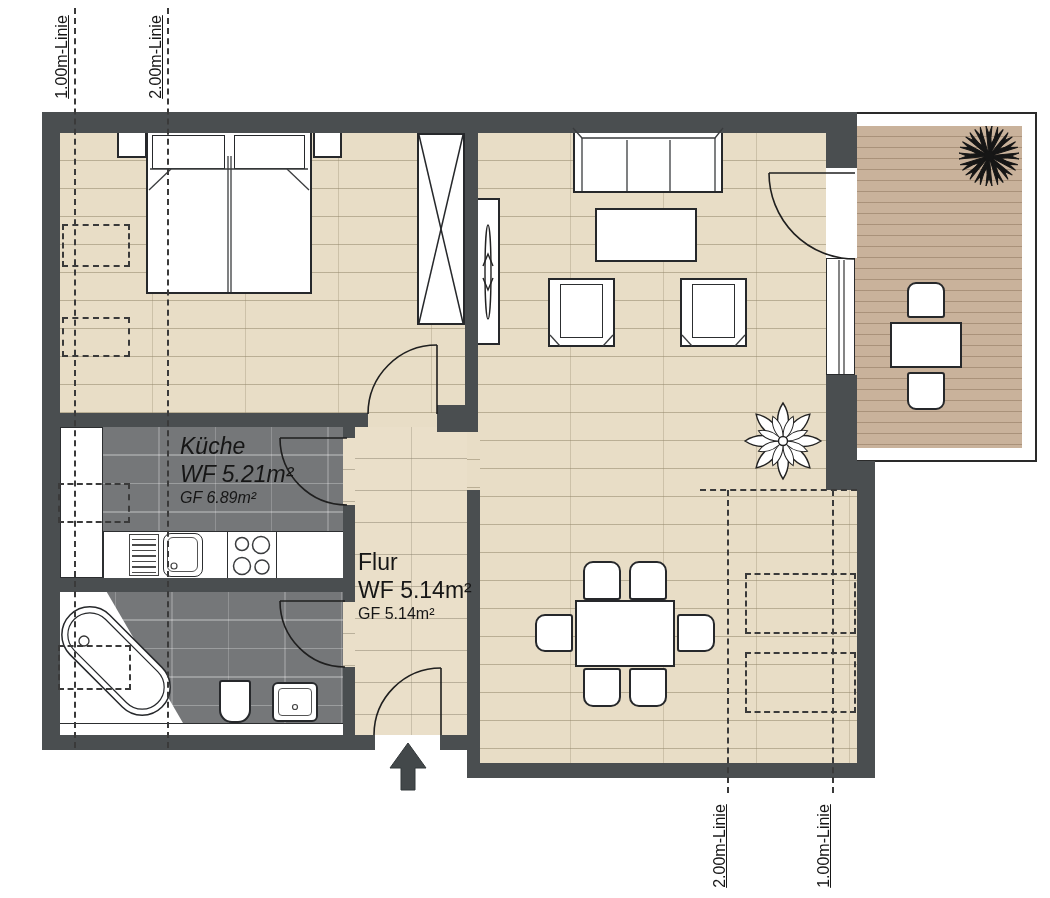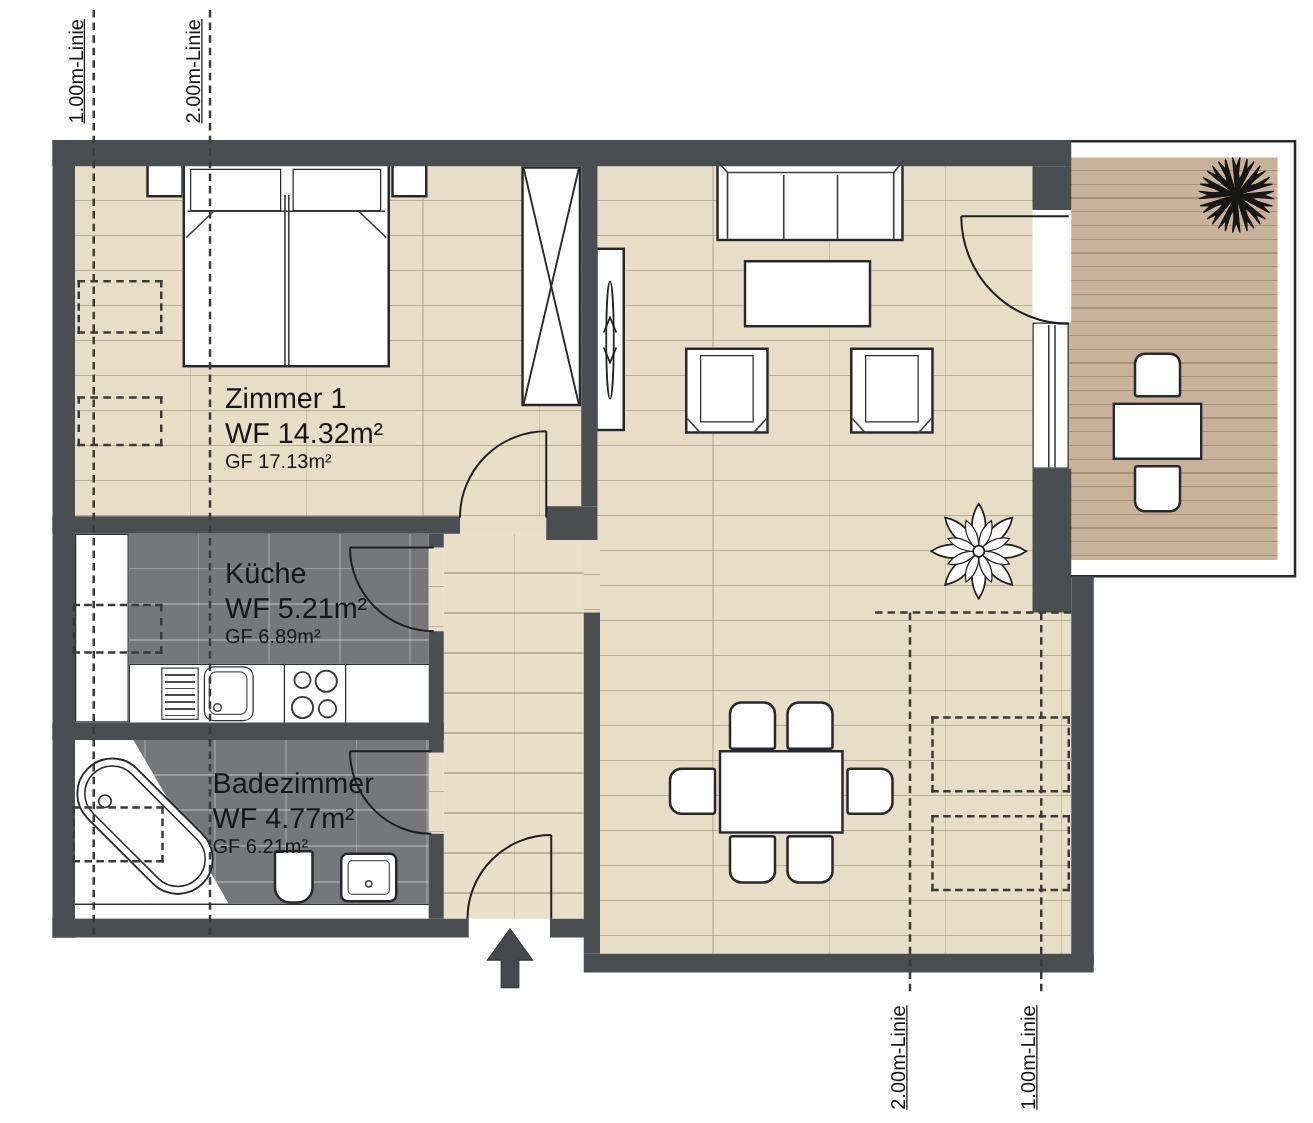--- a/index.html
+++ b/index.html
@@ -259,34 +259,29 @@
   <div class="abs z5 gv" style="left:727px;top:490px;height:303px;"></div>
   <div class="abs z5 gv" style="left:832px;top:490px;height:303px;"></div>
   <div class="abs z5 gh" style="left:700px;top:489px;width:157px;"></div>
   <div class="abs z5 dashbox" style="left:62px;top:224px;width:68px;height:43px;"></div>
   <div class="abs z5 dashbox" style="left:62px;top:317px;width:68px;height:40px;"></div>
   <div class="abs z5 dashbox" style="left:58px;top:483px;width:72px;height:40px;"></div>
   <div class="abs z5 dashbox" style="left:58px;top:645px;width:73px;height:45px;"></div>
   <div class="abs z5 dashbox" style="left:745px;top:573px;width:111px;height:61px;"></div>
   <div class="abs z5 dashbox" style="left:745px;top:652px;width:111px;height:61px;"></div>
 
-  <div class="rlabel" style="left:180px;top:304px;">
-    <div class="l1">Zimmer 1</div>
-    <div class="l1">WF 14.32m²</div>
-    <div class="l2">GF 17.13m²</div>
-  </div>
-  <div class="rlabel" style="left:180px;top:444px;">
+  <div class="rlabel" style="left:180px;top:432px;font-style:italic;">
     <div class="l1">Küche</div>
     <div class="l1">WF 5.21m²</div>
     <div class="l2">GF 6.89m²</div>
   </div>
-  <div class="rlabel" style="left:170px;top:612px;">
-    <div class="l1">Badezimmer</div>
-    <div class="l1">WF 4.77m²</div>
-    <div class="l2">GF 6.21m²</div>
+  <div class="rlabel" style="left:358px;top:548px;">
+    <div class="l1">Flur</div>
+    <div class="l1">WF 5.14m²</div>
+    <div class="l2">GF 5.14m²</div>
   </div>
 
   <div class="vlabel" style="left:8px;top:47px;">1.00m-Linie</div>
   <div class="vlabel" style="left:102px;top:47px;">2.00m-Linie</div>
   <div class="vlabel" style="left:666px;top:836px;">2.00m-Linie</div>
   <div class="vlabel" style="left:770px;top:836px;">1.00m-Linie</div>
 
 </div>
 
 </body></html>

